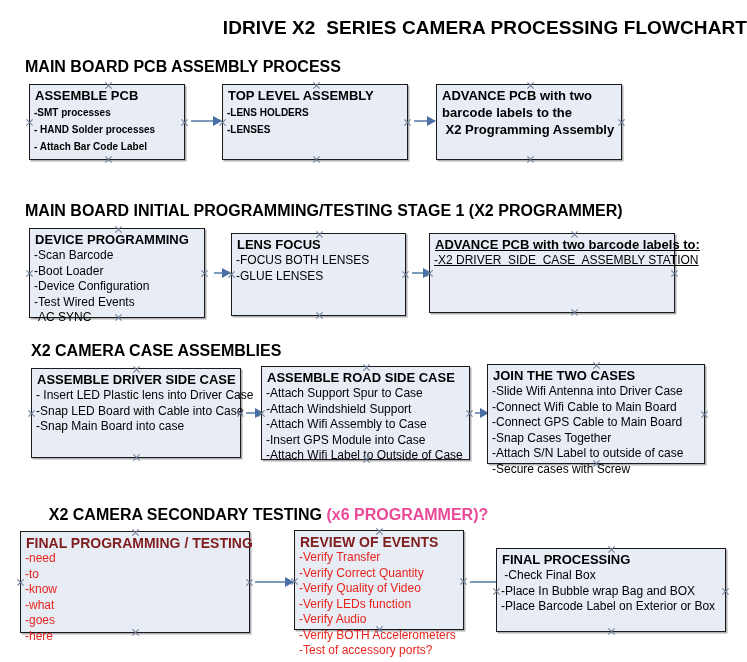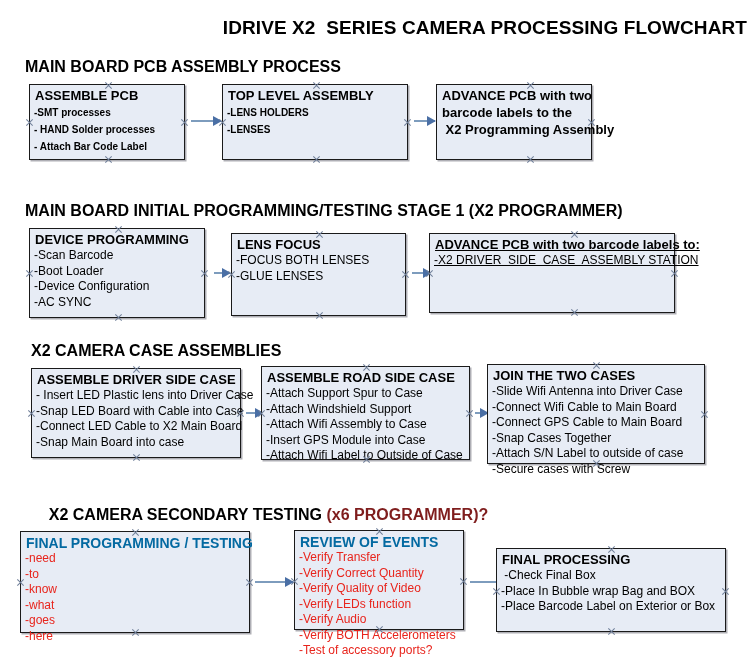--- a/index.html
+++ b/index.html
@@ -33,21 +33,21 @@
     letter-spacing: 0.1px;
     white-space: pre;
   }
   .section-title {
     position: absolute;
     font-size: 16px;
     font-weight: bold;
     white-space: pre;
   }
   .section-title .accent {
-    color: #7f1d1d;
+    color: #ec4899;
   }
 
   
   .node {
     position: absolute;
     background: #e7ecf5;
     border: 1px solid #1a1a1a;
     box-sizing: border-box;
     padding: 2px 0 0 0;
     box-shadow: 1.5px 1.5px 0 rgba(110,110,120,0.55);
@@ -63,21 +63,21 @@
     font-size: 12px;
     line-height: 15.5px;
     white-space: pre;
     padding-left: 4px;
   }
   .node.bold-body .n-line {
     font-weight: bold;
     font-size: 10px;
     line-height: 17px;
   }
-  .node.red .n-title { color: #0369a1; font-size: 14px; }
+  .node.red .n-title { color: #7f1d1d; font-size: 14px; }
   .node.red .n-line  { color: #e8241c; }
   .node.overflow { overflow: visible; }
 
   
   .hx {
     position: absolute;
     width: 9px;
     height: 9px;
     pointer-events: none;
   }
@@ -138,36 +138,37 @@
     <div class="n-line">-LENS HOLDERS</div>
     <div class="n-line">-LENSES</div>
     <div class="hx" style="left:89px; top:-4px;"></div>
     <div class="hx" style="left:89px; bottom:-5px;"></div>
     <div class="hx" style="left:-5px; top:33px;"></div>
     <div class="hx" style="right:-5px; top:33px;"></div>
   </div>
 
   <div class="arrow" style="left:414px; top:120px; width:21px;"></div>
 
-  <div class="node bold-body" style="left:436px; top:84px; width:156px; height:76px;">
+  <div class="node bold-body" style="left:436px; top:84px; width:186px; height:76px;">
     <div class="n-title">ADVANCE PCB with two</div>
     <div class="n-title">barcode labels to the</div>
     <div class="n-title"> X2 Programming Assembly</div>
     <div class="hx" style="left:89px; top:-4px;"></div>
     <div class="hx" style="left:89px; bottom:-5px;"></div>
     <div class="hx" style="right:-5px; top:33px;"></div>
   </div>
 
   <div class="section-title" style="left:25px; top:202px;">MAIN BOARD INITIAL PROGRAMMING/TESTING STAGE 1 (X2 PROGRAMMER)</div>
 
   <div class="node" style="left:29px; top:228px; width:176px; height:90px;">
     <div class="n-title">DEVICE PROGRAMMING</div>
     <div class="n-line">-Scan Barcode</div>
     <div class="n-line">-Boot Loader</div>
     <div class="n-line">-Device Configuration</div>
+    <div class="n-line">-Test Wired Events</div>
     <div class="n-line">-AC SYNC</div>
     <div class="hx" style="left:84px; top:-4px;"></div>
     <div class="hx" style="left:84px; bottom:-5px;"></div>
     <div class="hx" style="left:-5px; top:40px;"></div>
     <div class="hx" style="right:-5px; top:40px;"></div>
   </div>
 
   <div class="arrow" style="left:214px; top:272px; width:16px;"></div>
 
   <div class="node" style="left:231px; top:233px; width:175px; height:83px;">
@@ -190,21 +191,20 @@
     <div class="hx" style="left:-5px; top:35px;"></div>
     <div class="hx" style="right:-5px; top:35px;"></div>
   </div>
 
   <div class="section-title" style="left:31px; top:342px;">X2 CAMERA CASE ASSEMBLIES</div>
 
   <div class="node" style="left:31px; top:368px; width:210px; height:90px;">
     <div class="n-title">ASSEMBLE DRIVER SIDE CASE</div>
     <div class="n-line">- Insert LED Plastic lens into Driver Case</div>
     <div class="n-line">-Snap LED Board with Cable into Case</div>
-    <div class="n-line">-Connect LED Cable to X2 Main Board</div>
     <div class="n-line">-Snap Main Board into case</div>
     <div class="hx" style="left:100px; top:-4px;"></div>
     <div class="hx" style="left:100px; bottom:-5px;"></div>
     <div class="hx" style="left:-5px; top:40px;"></div>
     <div class="hx" style="right:-5px; top:40px;"></div>
   </div>
 
   <div class="arrow" style="left:246px; top:412px; width:17px;"></div>
 
   <div class="node" style="left:261px; top:366px; width:209px; height:94px;">

